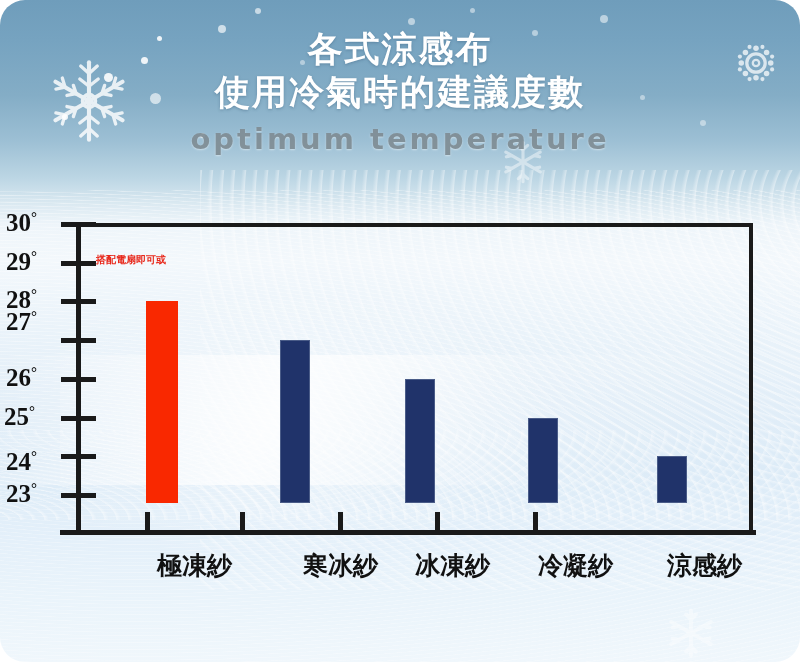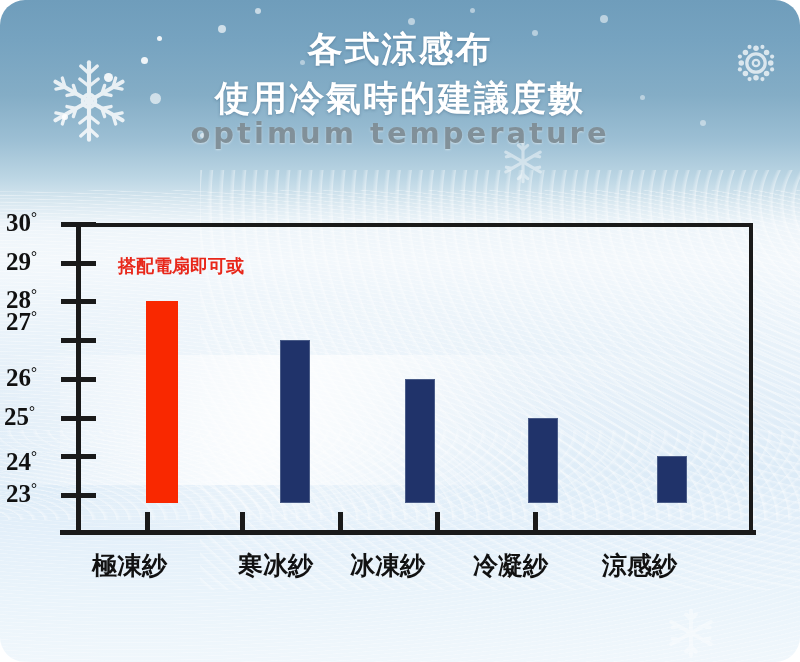--- a/index.html
+++ b/index.html
@@ -68,23 +68,23 @@
   .dot{position:absolute;border-radius:50%;background:rgba(255,255,255,.88);}
 
   
   .title-wrap{position:absolute;left:0;top:0;width:800px;text-align:center;}
   .t-line{
     color:#ffffff;font-weight:bold;letter-spacing:2px;
     text-shadow:0 1px 3px rgba(60,95,125,.45);
     font-family:"DejaVu Sans","Liberation Sans",sans-serif;
   }
   .t1{font-size:35px;line-height:1;margin-top:32px;}
-  .t2{font-size:35px;line-height:1;margin-top:14px;}
+  .t2{font-size:35px;line-height:1;margin-top:8px;}
   .t3{
-    font-size:29px;font-weight:bold;letter-spacing:3px;
+    margin-top:12px;font-size:29px;font-weight:bold;letter-spacing:3px;
     color:#7f8c93;opacity:.9;
     font-family:"DejaVu Sans","Liberation Sans",sans-serif;
     text-shadow:0 1px 2px rgba(255,255,255,.5);
   }
 
   
   #chart{position:absolute;left:0;top:0;width:800px;height:662px;}
   .frame{
     position:absolute;left:78px;top:223px;width:675px;height:309px;
     border-top:4px solid #1a1a1a;border-right:4px solid #1a1a1a;
@@ -94,32 +94,32 @@
   .xaxis{position:absolute;left:60px;top:530px;width:696px;height:5px;background:#1a1a1a;}
   .ytick{position:absolute;height:5px;background:#1a1a1a;left:61px;width:35px;}
   .ylab{
     position:absolute;right:0;width:48px;text-align:left;
     font-family:"Liberation Serif","DejaVu Serif",serif;
     font-size:25px;font-weight:bold;color:#111;line-height:1;
   }
   .ylab .deg{font-size:15px;vertical-align:super;}
   .xtick{position:absolute;width:5px;height:22px;background:#1a1a1a;top:512px;}
   .xlab{
-    position:absolute;top:549px;width:140px;text-align:left;
+    position:absolute;top:549px;width:140px;text-align:right;
     font-size:25px;font-weight:bold;color:#111;
     font-family:"DejaVu Sans","Liberation Sans",sans-serif;
   }
   .bar{position:absolute;bottom:0;}
   .bar.navy{background:#20336a;border:1px solid #4a5c88;box-sizing:border-box;}
   .bar.red{background:#f92800;}
   .note{
     position:absolute;left:96px;top:253px;width:170px;
-    color:#e8271a;font-size:18px;font-weight:bold;line-height:1.45;
-    font-family:"DejaVu Sans","Liberation Sans",sans-serif;
-    text-align:center;
+    color:#e8271a;font-size:10px;font-weight:bold;line-height:1.45;
+    font-family:"DejaVu Sans","Liberation Sans",sans-serif;
+    text-align:left;
   }
 </style>
 </head>
 <body>
 
 <div id="stage">
 
   <div class="swirl sw1"></div>
   <div class="swirl sw2"></div>
   <div class="swirl sw3"></div>

